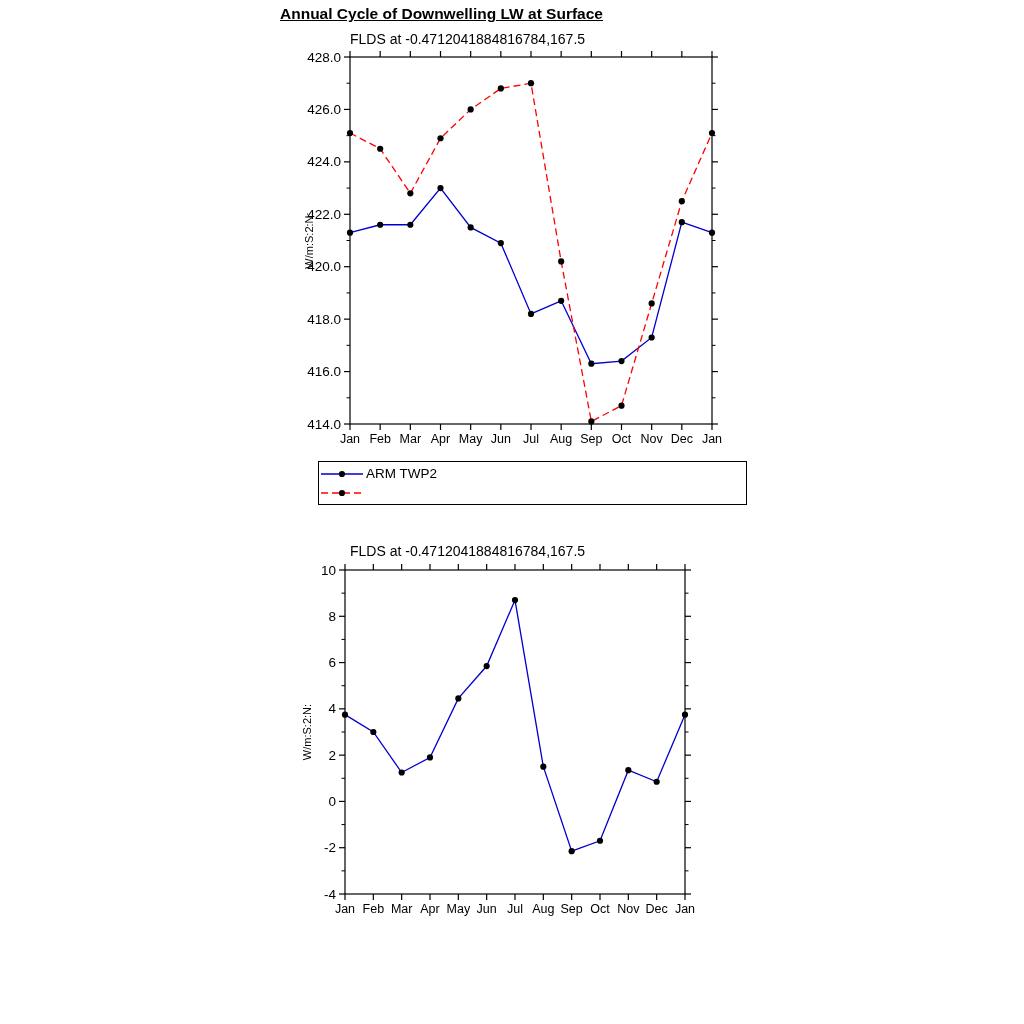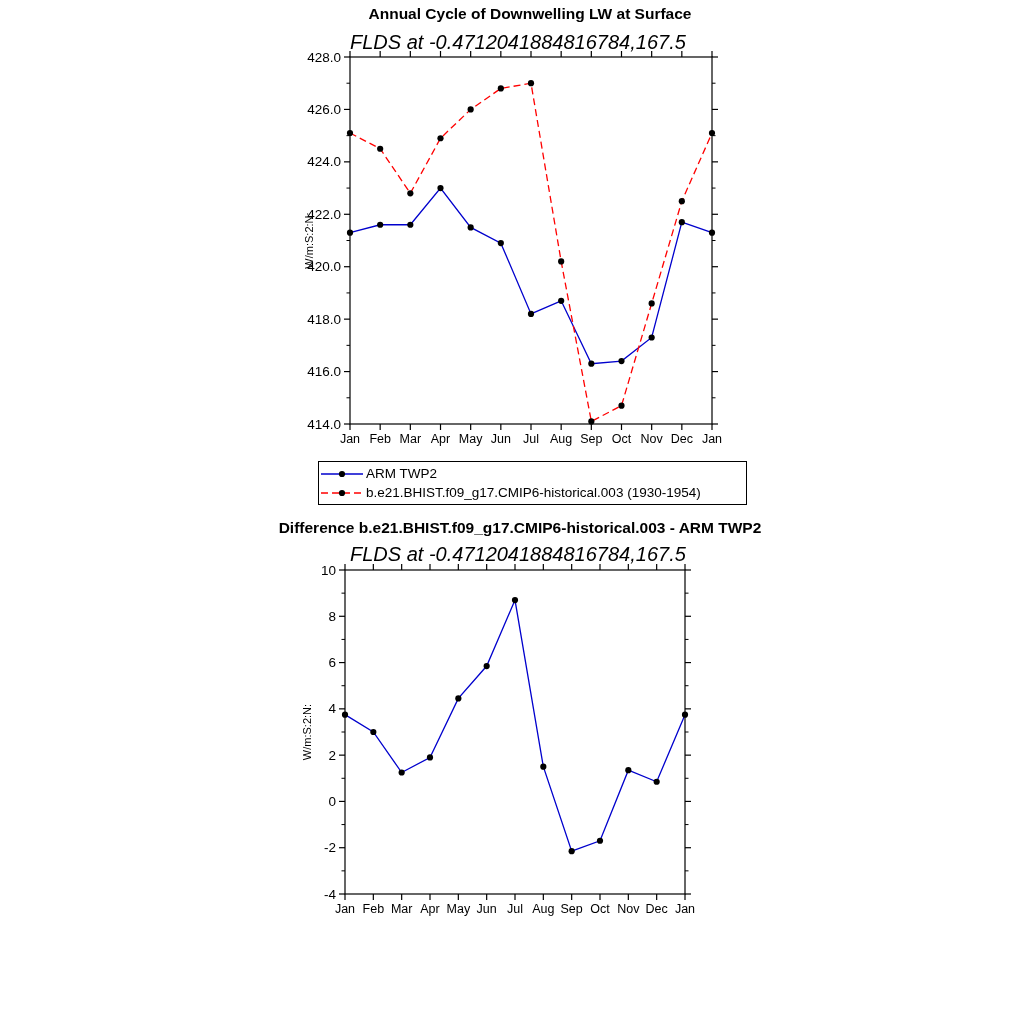--- a/index.html
+++ b/index.html
@@ -1,24 +1,24 @@
 <!DOCTYPE html>
 <html><head>
 <meta charset="utf-8">
 <style>
   html,body{margin:0;padding:0;background:#ffffff;}
   .page{
     position:relative;width:1024px;height:1024px;background:#ffffff;overflow:hidden;
     font-family:"Liberation Sans",sans-serif;color:#000;
   }
   #plot-svg{position:absolute;left:0;top:0;}
-  .chart-title{position:absolute;font-weight:bold;font-size:15.5px;text-align:center;white-space:nowrap;}
+  .chart-title{position:absolute;font-weight:bold;font-size:15.5px;text-align:left;white-space:nowrap;text-decoration:underline;}
   #t1{left:280px;top:5px;width:500px;}
   #t2{left:220px;top:519px;width:600px;}
-  .chart-subtitle{position:absolute;font-size:20px;white-space:nowrap;font-style:italic;}
+  .chart-subtitle{position:absolute;font-size:14px;white-space:nowrap;}
   #s1{left:350px;top:31px;}
   #s2{left:350px;top:543px;}
   .legend{
     position:absolute;left:318px;top:461px;width:429px;background:#fff;
     border:1px solid #000;padding:2px 0 2px 0;box-sizing:border-box;
   }
   .legend-row{display:flex;align-items:center;height:19px;}
   .legend-label{font-size:13.5px;margin-left:1px;white-space:nowrap;}
   .legend-sample{flex:0 0 auto;}
 </style>
@@ -239,20 +239,18 @@
           <line x1="2" y1="8" x2="44" y2="8" stroke="#0000cd" stroke-width="1.4"></line>
           <circle cx="23" cy="8" r="3.1" fill="#000"></circle>
         </svg>
       <span class="legend-label">ARM TWP2</span>
     </div>
     <div class="legend-row">
       <svg class="legend-sample" width="46" height="16">
           <line x1="2" y1="8" x2="44" y2="8" stroke="#ff0000" stroke-width="1.4" stroke-dasharray="7,4"></line>
           <circle cx="23" cy="8" r="3.1" fill="#000"></circle>
         </svg>
-      <span class="legend-label">b.e21.BHIST.f09_g17.CMIP6-historical.003 (1930-1954)</span>
     </div>
   </div>
 
-  <div class="chart-title" id="t2">Difference b.e21.BHIST.f09_g17.CMIP6-historical.003 - ARM TWP2</div>
   <div class="chart-subtitle" id="s2">FLDS at -0.4712041884816784,167.5</div>
 
 </div>
 
 </body></html>

